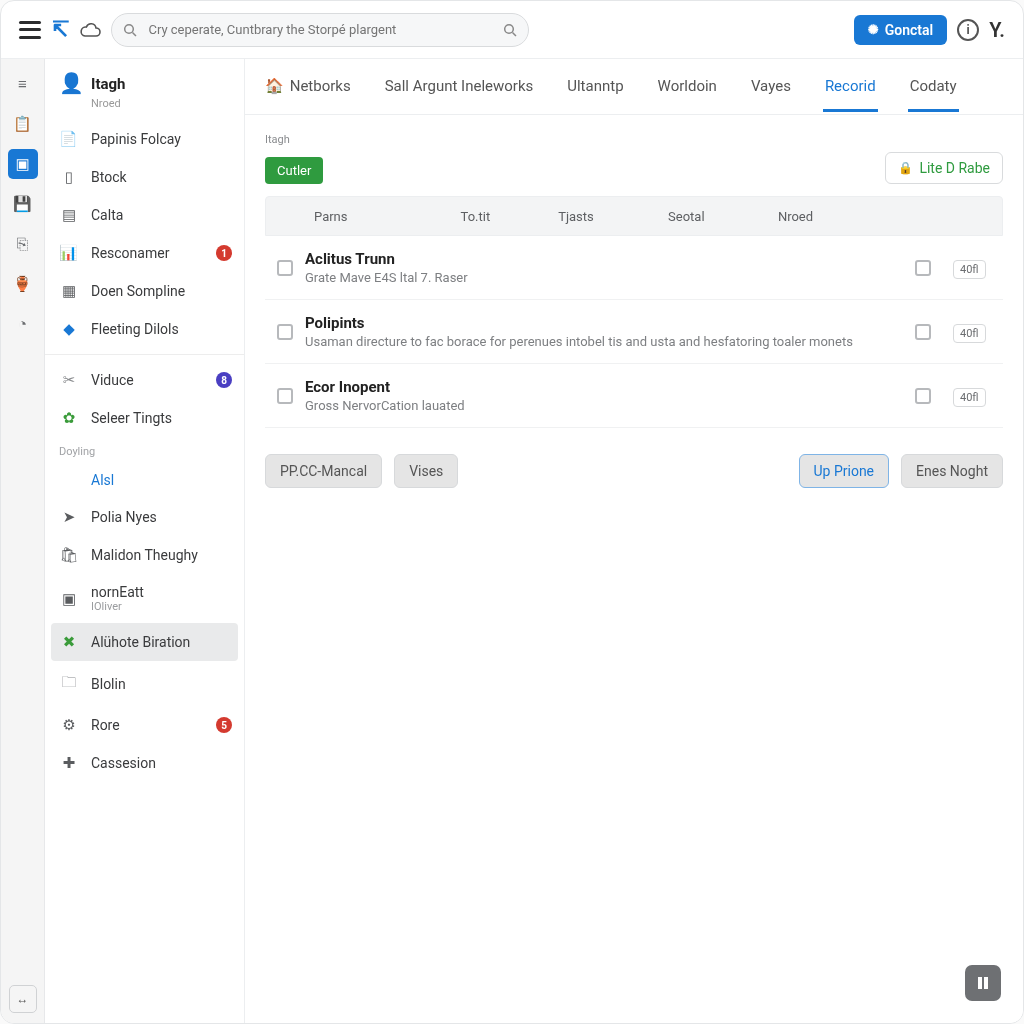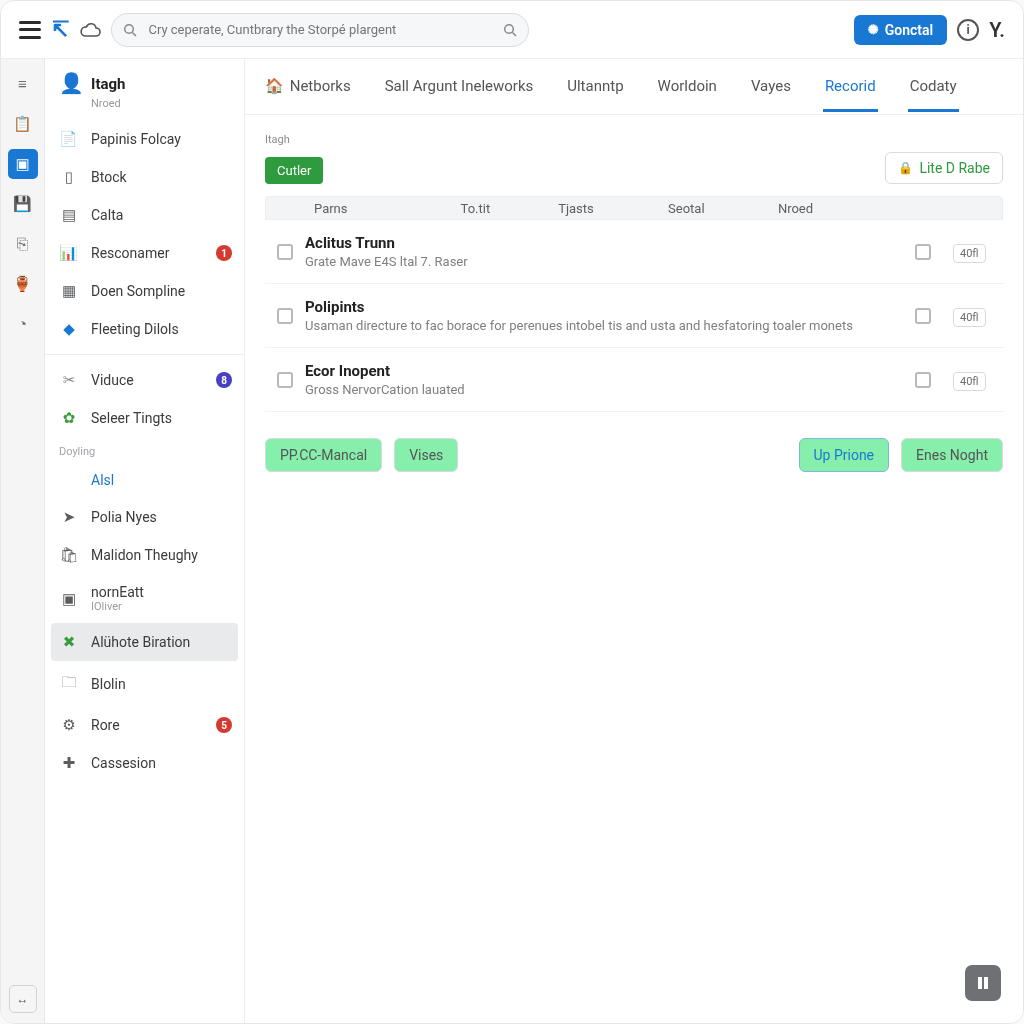--- a/index.html
+++ b/index.html
@@ -63,32 +63,32 @@
   .tab.active { color: #1978d4; border-bottom-color: #1978d4; }
   .tab.semi { border-bottom-color: #1978d4; }
 
   .content { padding: 18px 20px; }
   .toolbar-row { display: flex; align-items: flex-end; gap: 10px; margin-bottom: 12px; }
   .mini-label { font-size: 11px; color: #8a8c8f; margin-bottom: 11px; }
   .green-btn { background: #2f9b3f; color: #fff; border: none; border-radius: 4px; padding: 6px 12px; font-size: 13px; cursor: pointer; }
   .live-btn { margin-left: auto; border: 1px solid #d9dbdd; background: #fff; border-radius: 6px; padding: 7px 12px; color: #2f9b3f; font-size: 14px; display: flex; align-items: center; gap: 6px; cursor: pointer; }
   .live-btn .lock { font-size: 12px; }
 
-  .grid-head { display: grid; grid-template-columns: 40px 1.2fr 0.8fr 0.9fr 0.9fr 1fr 60px 50px; background: #f3f4f5; border: 1px solid #eceef0; border-radius: 4px 4px 0 0; height: 24px; align-items: center; font-size: 13px; color: #5d5f62; }
+  .grid-head { display: grid; grid-template-columns: 40px 1.2fr 0.8fr 0.9fr 0.9fr 1fr 60px 50px; background: #f3f4f5; border: 1px solid #eceef0; border-radius: 4px 4px 0 0; height: 40px; align-items: center; font-size: 13px; color: #5d5f62; }
   .grid-head > div { padding: 0 8px; }
   .row { display: grid; grid-template-columns: 40px 1fr 60px 50px; align-items: center; padding: 14px 0; border-bottom: 1px solid #f0f1f2; }
   .row .cb { display: flex; justify-content: center; }
   .cbox { width: 16px; height: 16px; border: 2px solid #b7b9bc; border-radius: 3px; cursor: pointer; background: #fff; }
   .row .txt .title { font-weight: 700; font-size: 15px; color: #222; }
   .row .txt .desc  { font-size: 13px; color: #7d7f82; margin-top: 2px; }
   .row .end-cb { display: flex; justify-content: center; }
   .chip { border: 1px solid #d7d9db; border-radius: 4px; font-size: 11px; color: #6b6d70; padding: 2px 6px; cursor: pointer; background: #fff; }
 
   .footer-row { display: flex; align-items: center; gap: 12px; margin-top: 26px; }
-  .btn-outline { border: 1px solid #d7d9db; background: #86efac; color: #555; border-radius: 6px; padding: 8px 14px; font-size: 14px; cursor: pointer; }
+  .btn-outline { border: 1px solid #d7d9db; background: #e5e5e5; color: #555; border-radius: 6px; padding: 8px 14px; font-size: 14px; cursor: pointer; }
   .btn-outline.blue { color: #1978d4; border-color: #7fb4e6; text-align: right; }
   .footer-row .grow { flex: 1; }
 
   .float-btn { position: absolute; right: 22px; bottom: 22px; width: 36px; height: 36px; border-radius: 7px; background: #6e7073; color: #fff; display: flex; align-items: center; justify-content: center; font-size: 16px; cursor: pointer; }
 
   svg { display: block; }
 </style>
 </head>
 <body>
 

